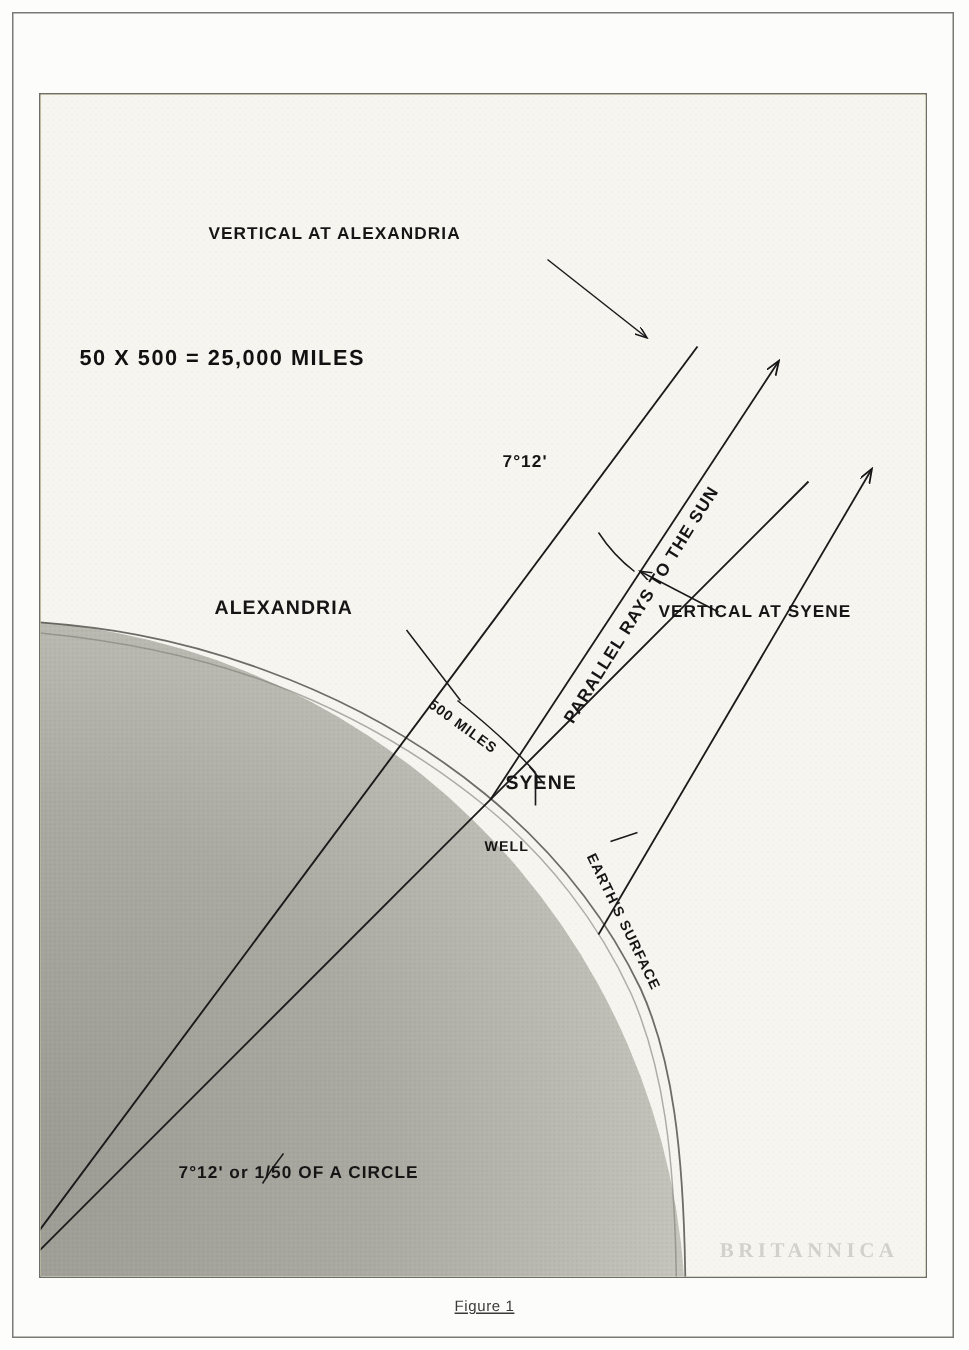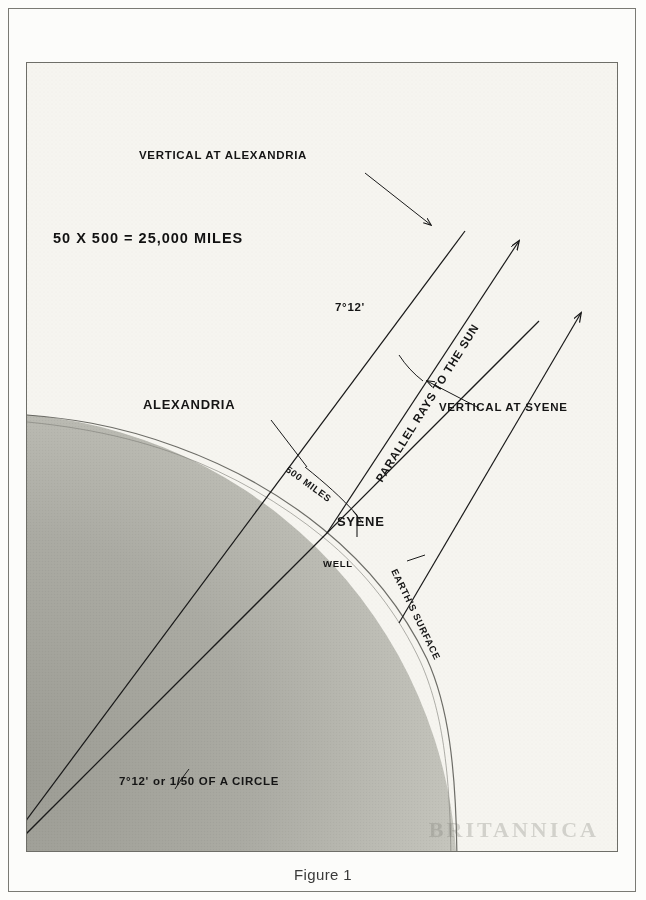--- a/index.html
+++ b/index.html
@@ -59,23 +59,24 @@
     box-sizing: border-box;
     overflow: hidden;
     background: #fef9c3;
   }
   .figure-caption {
     position: absolute;
     left: 0;
     top: 866px;
     width: 646px;
     text-align: center;
-    font-size: 15px;
+    font-size: 10px;
     color: #3a3a3a;
     letter-spacing: 0.4px;
+    text-decoration: underline;
   }
   svg.diagram {
     position: absolute;
     left: 0;
     top: 0;
     width: 592px;
     height: 790px;
     display: block;
   }
   .lbl {
@@ -86,21 +87,21 @@
   }
   .lbl-lg { font-size: 13px; }
   .lbl-md { font-size: 11.5px; }
   .lbl-sm { font-size: 9.5px; }
   .eq { font-size: 14.5px; font-weight: bold; letter-spacing: 1px; fill:#111; }
   .watermark {
     position: absolute;
     right: 18px;
     bottom: 8px;
     font-family: "Liberation Serif", serif;
-    font-size: 22px;
+    font-size: 14px;
     letter-spacing: 3px;
     color: rgba(120,118,110,0.28);
     font-weight: bold;
     pointer-events: none;
     margin-left: 48px;
   }
 </style>
 </head>
 <body>
 

